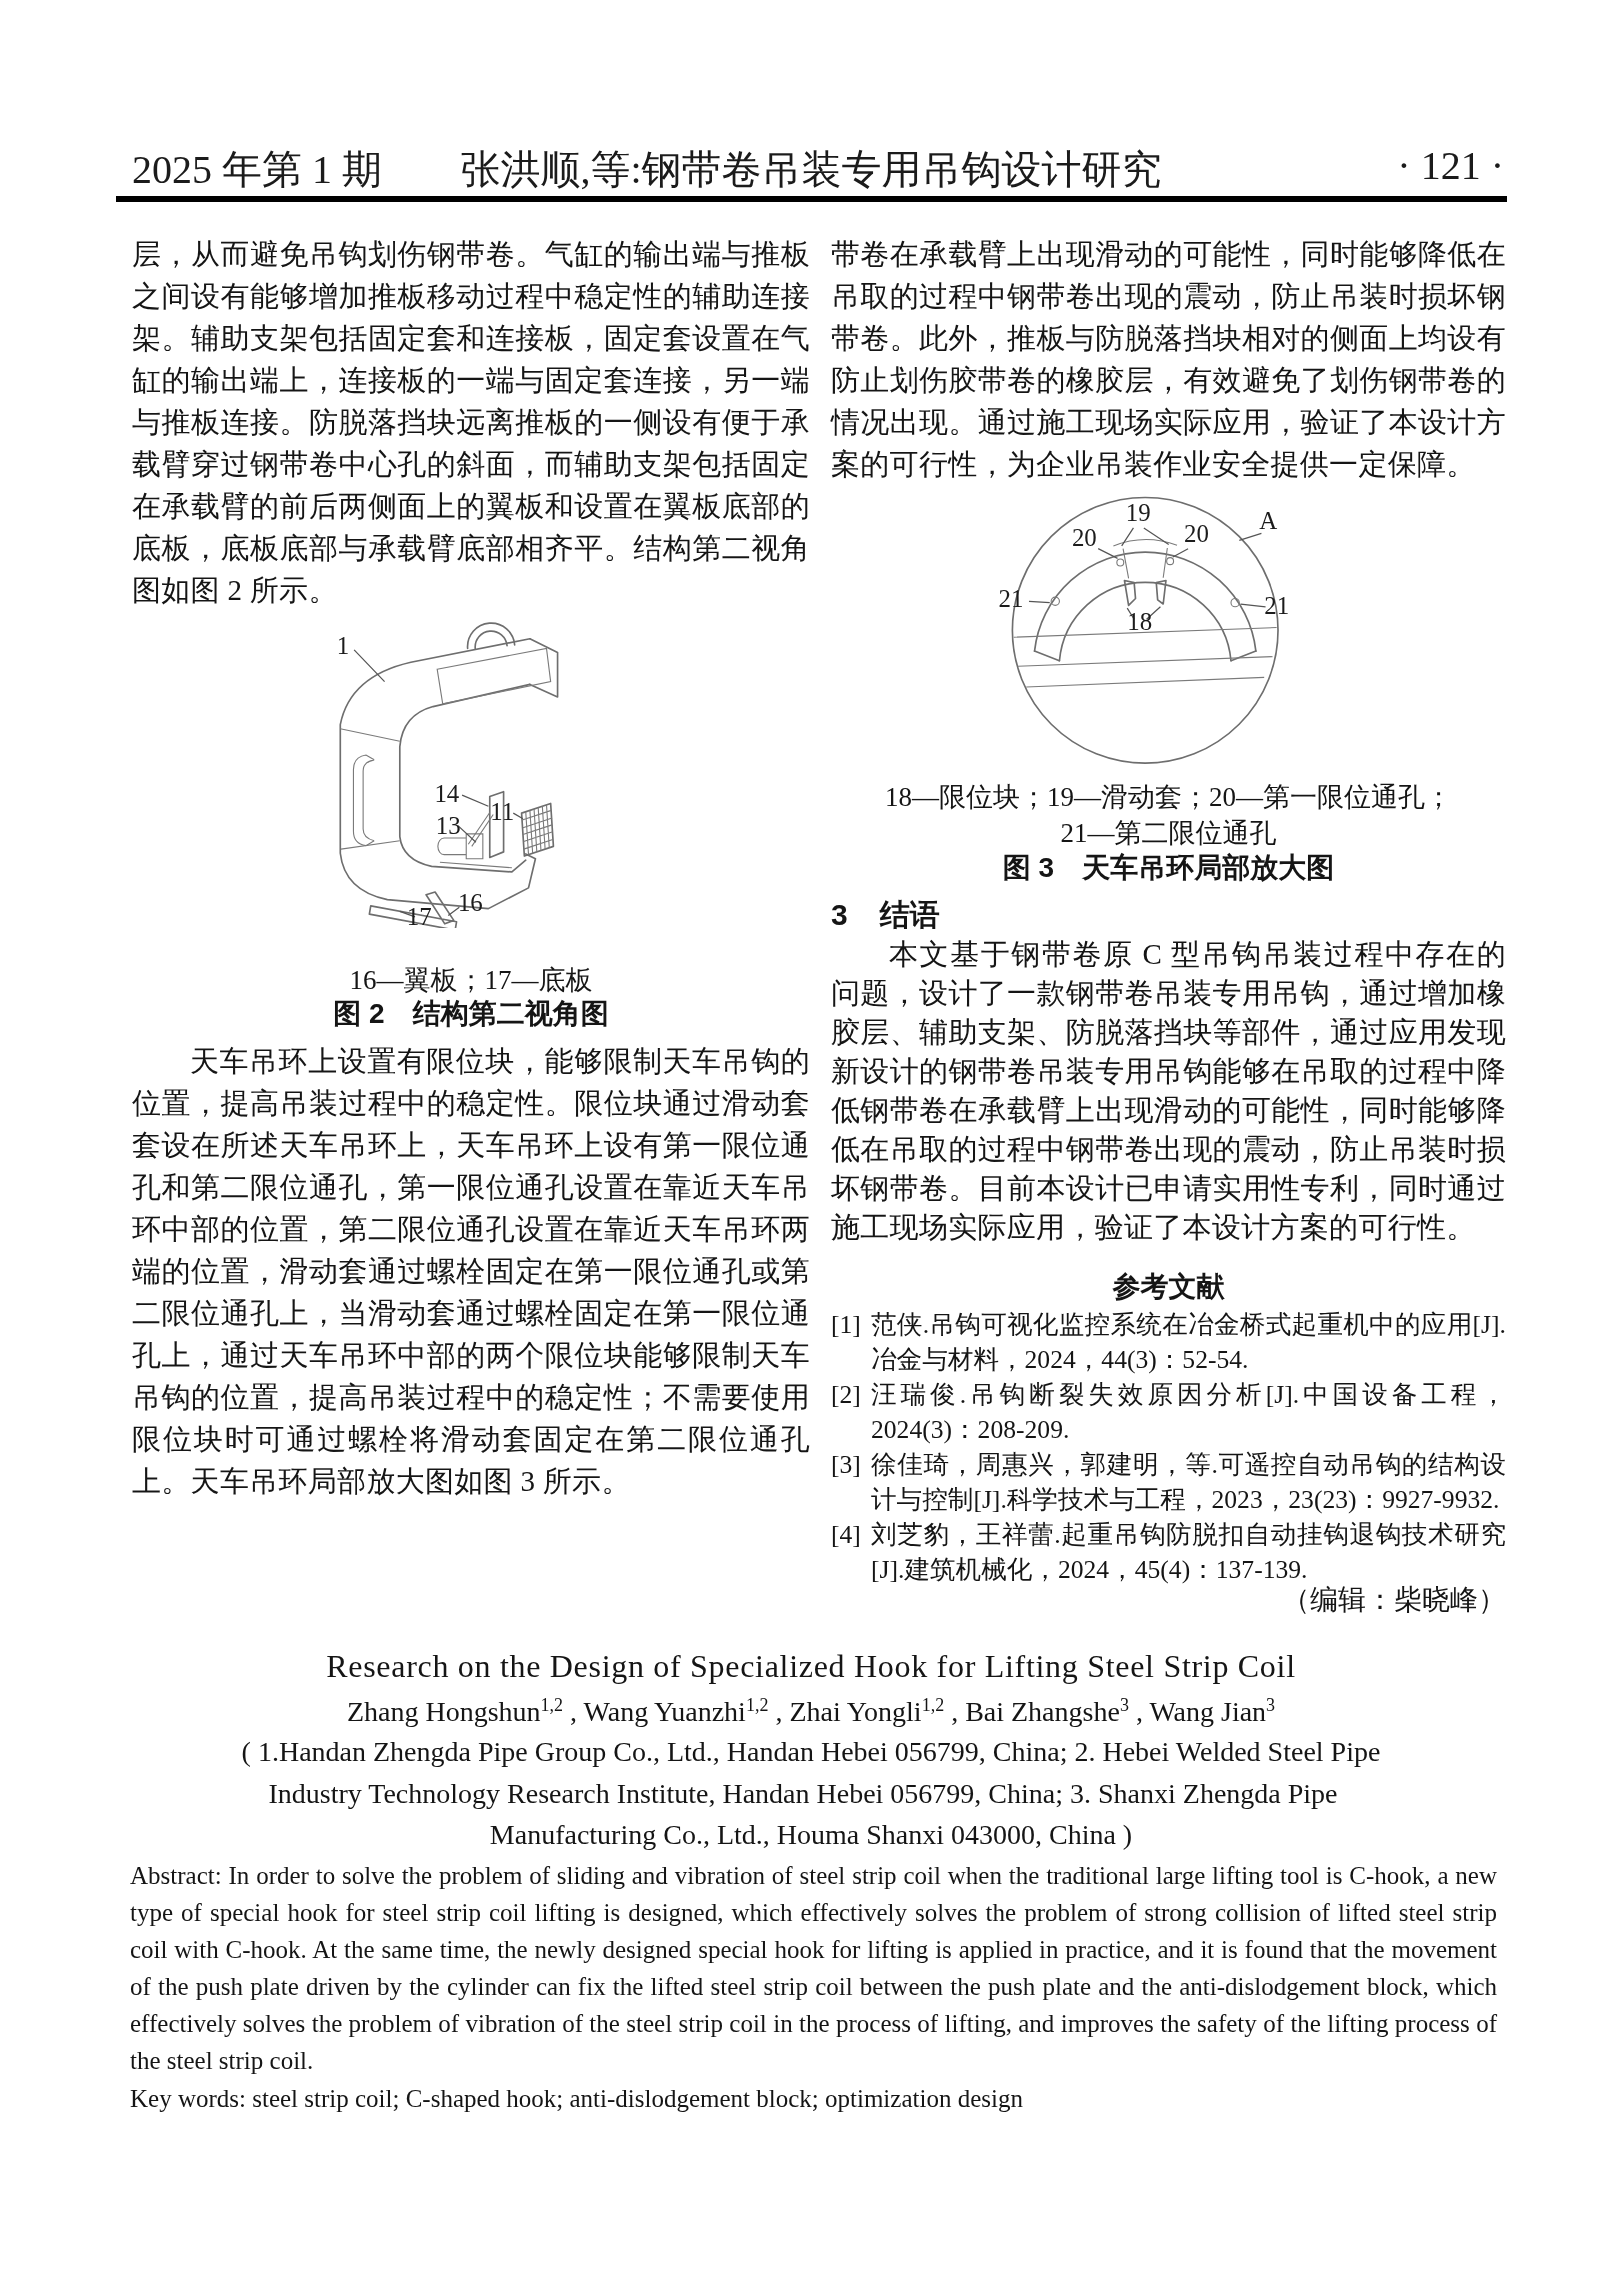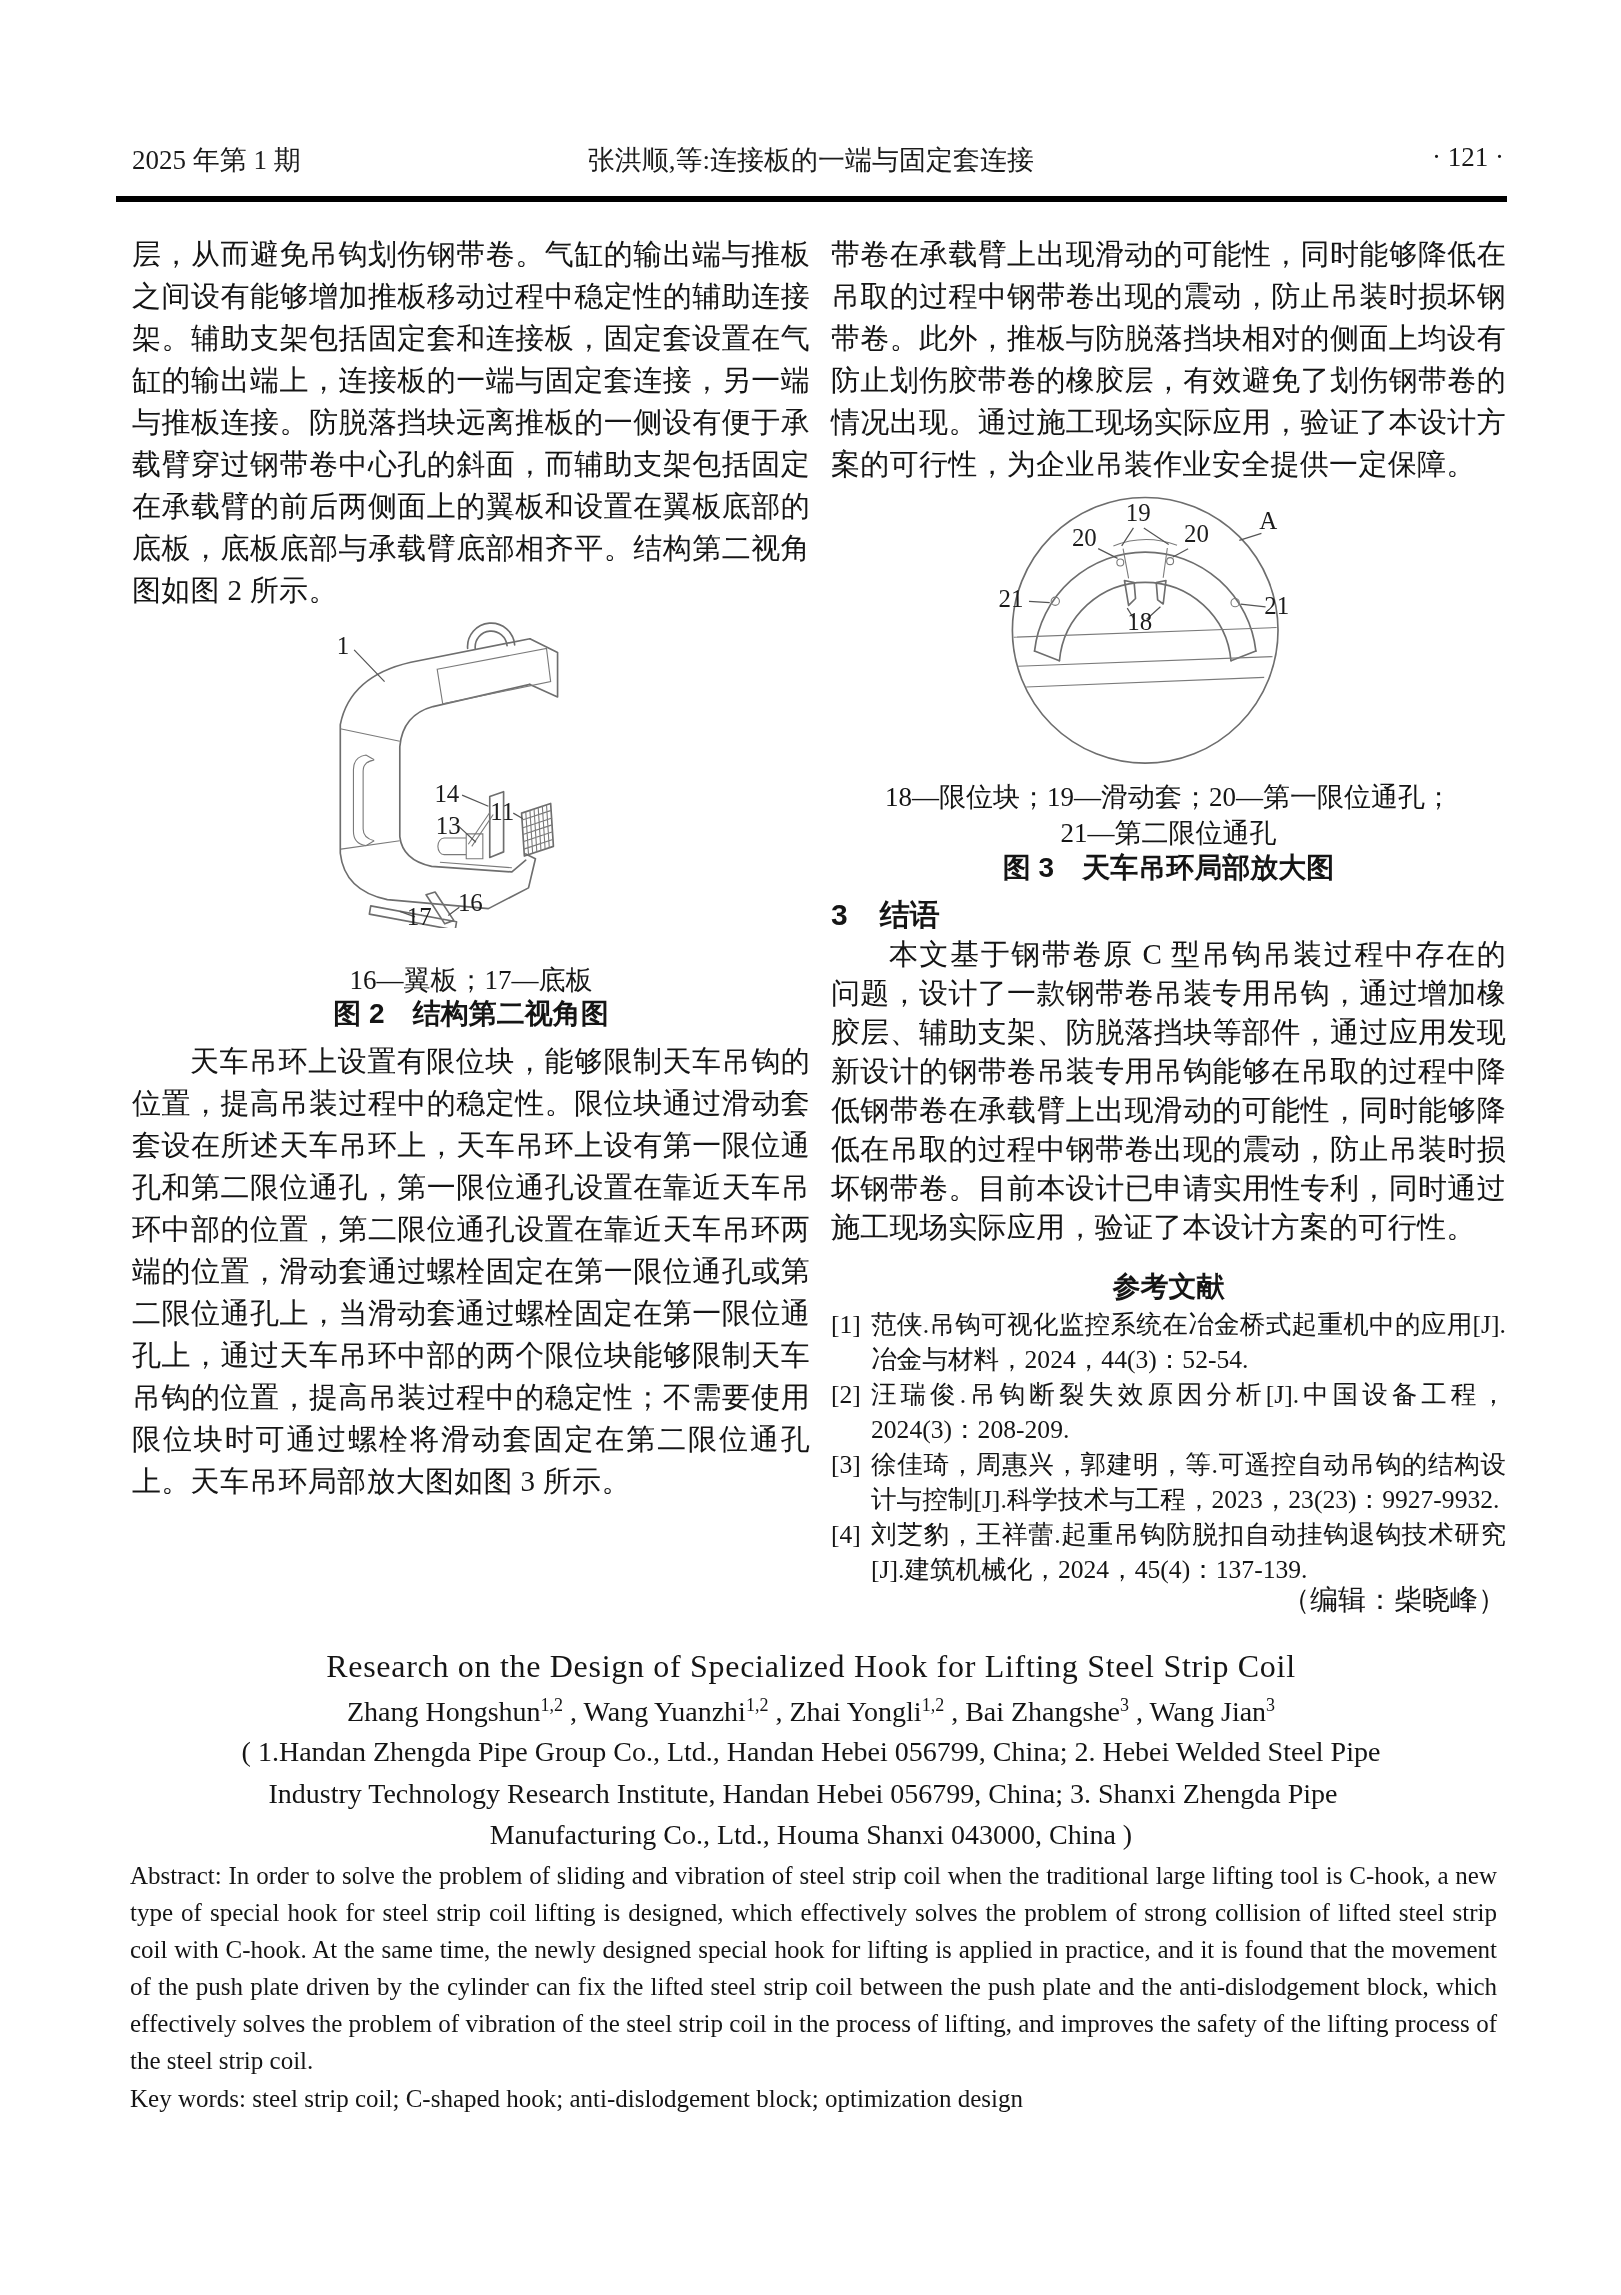--- a/index.html
+++ b/index.html
@@ -4,21 +4,21 @@
 <title>Journal Page</title>
 <style>
   html,body{margin:0;padding:0;background:#d9d9d9;}
   .page{position:relative;width:1622px;height:2295px;background:#ffffff;color:#151515;
         font-family:"Liberation Serif","DejaVu Serif",serif;overflow:hidden;}
   .abs{position:absolute;}
   .cn{font-size:29px;line-height:42px;text-align:justify;letter-spacing:0.3px;}
   .indent{text-indent:2em;}
   .center{text-align:center;}
   .sans{font-family:"Liberation Sans","DejaVu Sans",sans-serif;font-weight:bold;}
-  .hdr{font-size:27px;color:#1b1b1b;}
+  .hdr{font-size:40px;color:#1b1b1b;}
   .rule{background:#000;}
   .cap{font-size:27px;}
   .figtitle{font-size:28px;}
   .refrow{display:flex;align-items:flex-start;font-size:25.6px;line-height:35px;}
   .reflabel{flex:0 0 40px;}
   .reftext{flex:1 1 auto;text-align:justify;}
   .eng{font-family:"Liberation Serif","DejaVu Serif",serif;}
   .etitle{font-size:32px;letter-spacing:0.7px;}
   .eauthors{font-size:28px;}
   .eaffil{font-size:28px;}
@@ -29,21 +29,21 @@
   .draw{stroke:#6e6e6e;stroke-width:2.4;fill:none;stroke-linecap:round;stroke-linejoin:round;}
   .thin{stroke:#7a7a7a;stroke-width:1.6;fill:none;}
   .leader{stroke:#555;stroke-width:1.8;fill:none;}
 </style>
 </head>
 <body>
 
 <div class="page">
 
   <div class="abs hdr" style="left:132px;top:142px;">2025 年第 1 期</div>
-  <div class="abs hdr center" style="left:0;top:142px;width:1622px;">张洪顺,等:连接板的一端与固定套连接</div>
+  <div class="abs hdr center" style="left:0;top:142px;width:1622px;">张洪顺,等:钢带卷吊装专用吊钩设计研究</div>
   <div class="abs hdr" style="right:118px;top:142px;">· 121 ·</div>
   <div class="abs rule" style="left:116px;top:196px;width:1391px;height:6.2px;"></div>
 
   <div class="abs cn" style="left:132px;top:233px;width:678px;">层，从而避免吊钩划伤钢带卷。气缸的输出端与推板之间设有能够增加推板移动过程中稳定性的辅助连接架。辅助支架包括固定套和连接板，固定套设置在气缸的输出端上，连接板的一端与固定套连接，另一端与推板连接。防脱落挡块远离推板的一侧设有便于承载臂穿过钢带卷中心孔的斜面，而辅助支架包括固定在承载臂的前后两侧面上的翼板和设置在翼板底部的底板，底板底部与承载臂底部相齐平。结构第二视角图如图 2 所示。</div>
 
   <svg class="abs" style="left:282px;top:618px;" width="374" height="310" viewBox="0 0 540 448">
 
     <path class="draw" d="M 268,44 A 34,34 0 0 1 336,39 M 279,44 A 23,23 0 0 1 325,40"></path>
 
     <path class="draw" d="M 358,30 L 186,64 Q 98,84 84,154 L 84,340 Q 90,394 152,407 L 298,420 L 356,390 L 366,348 L 352,341"></path>

